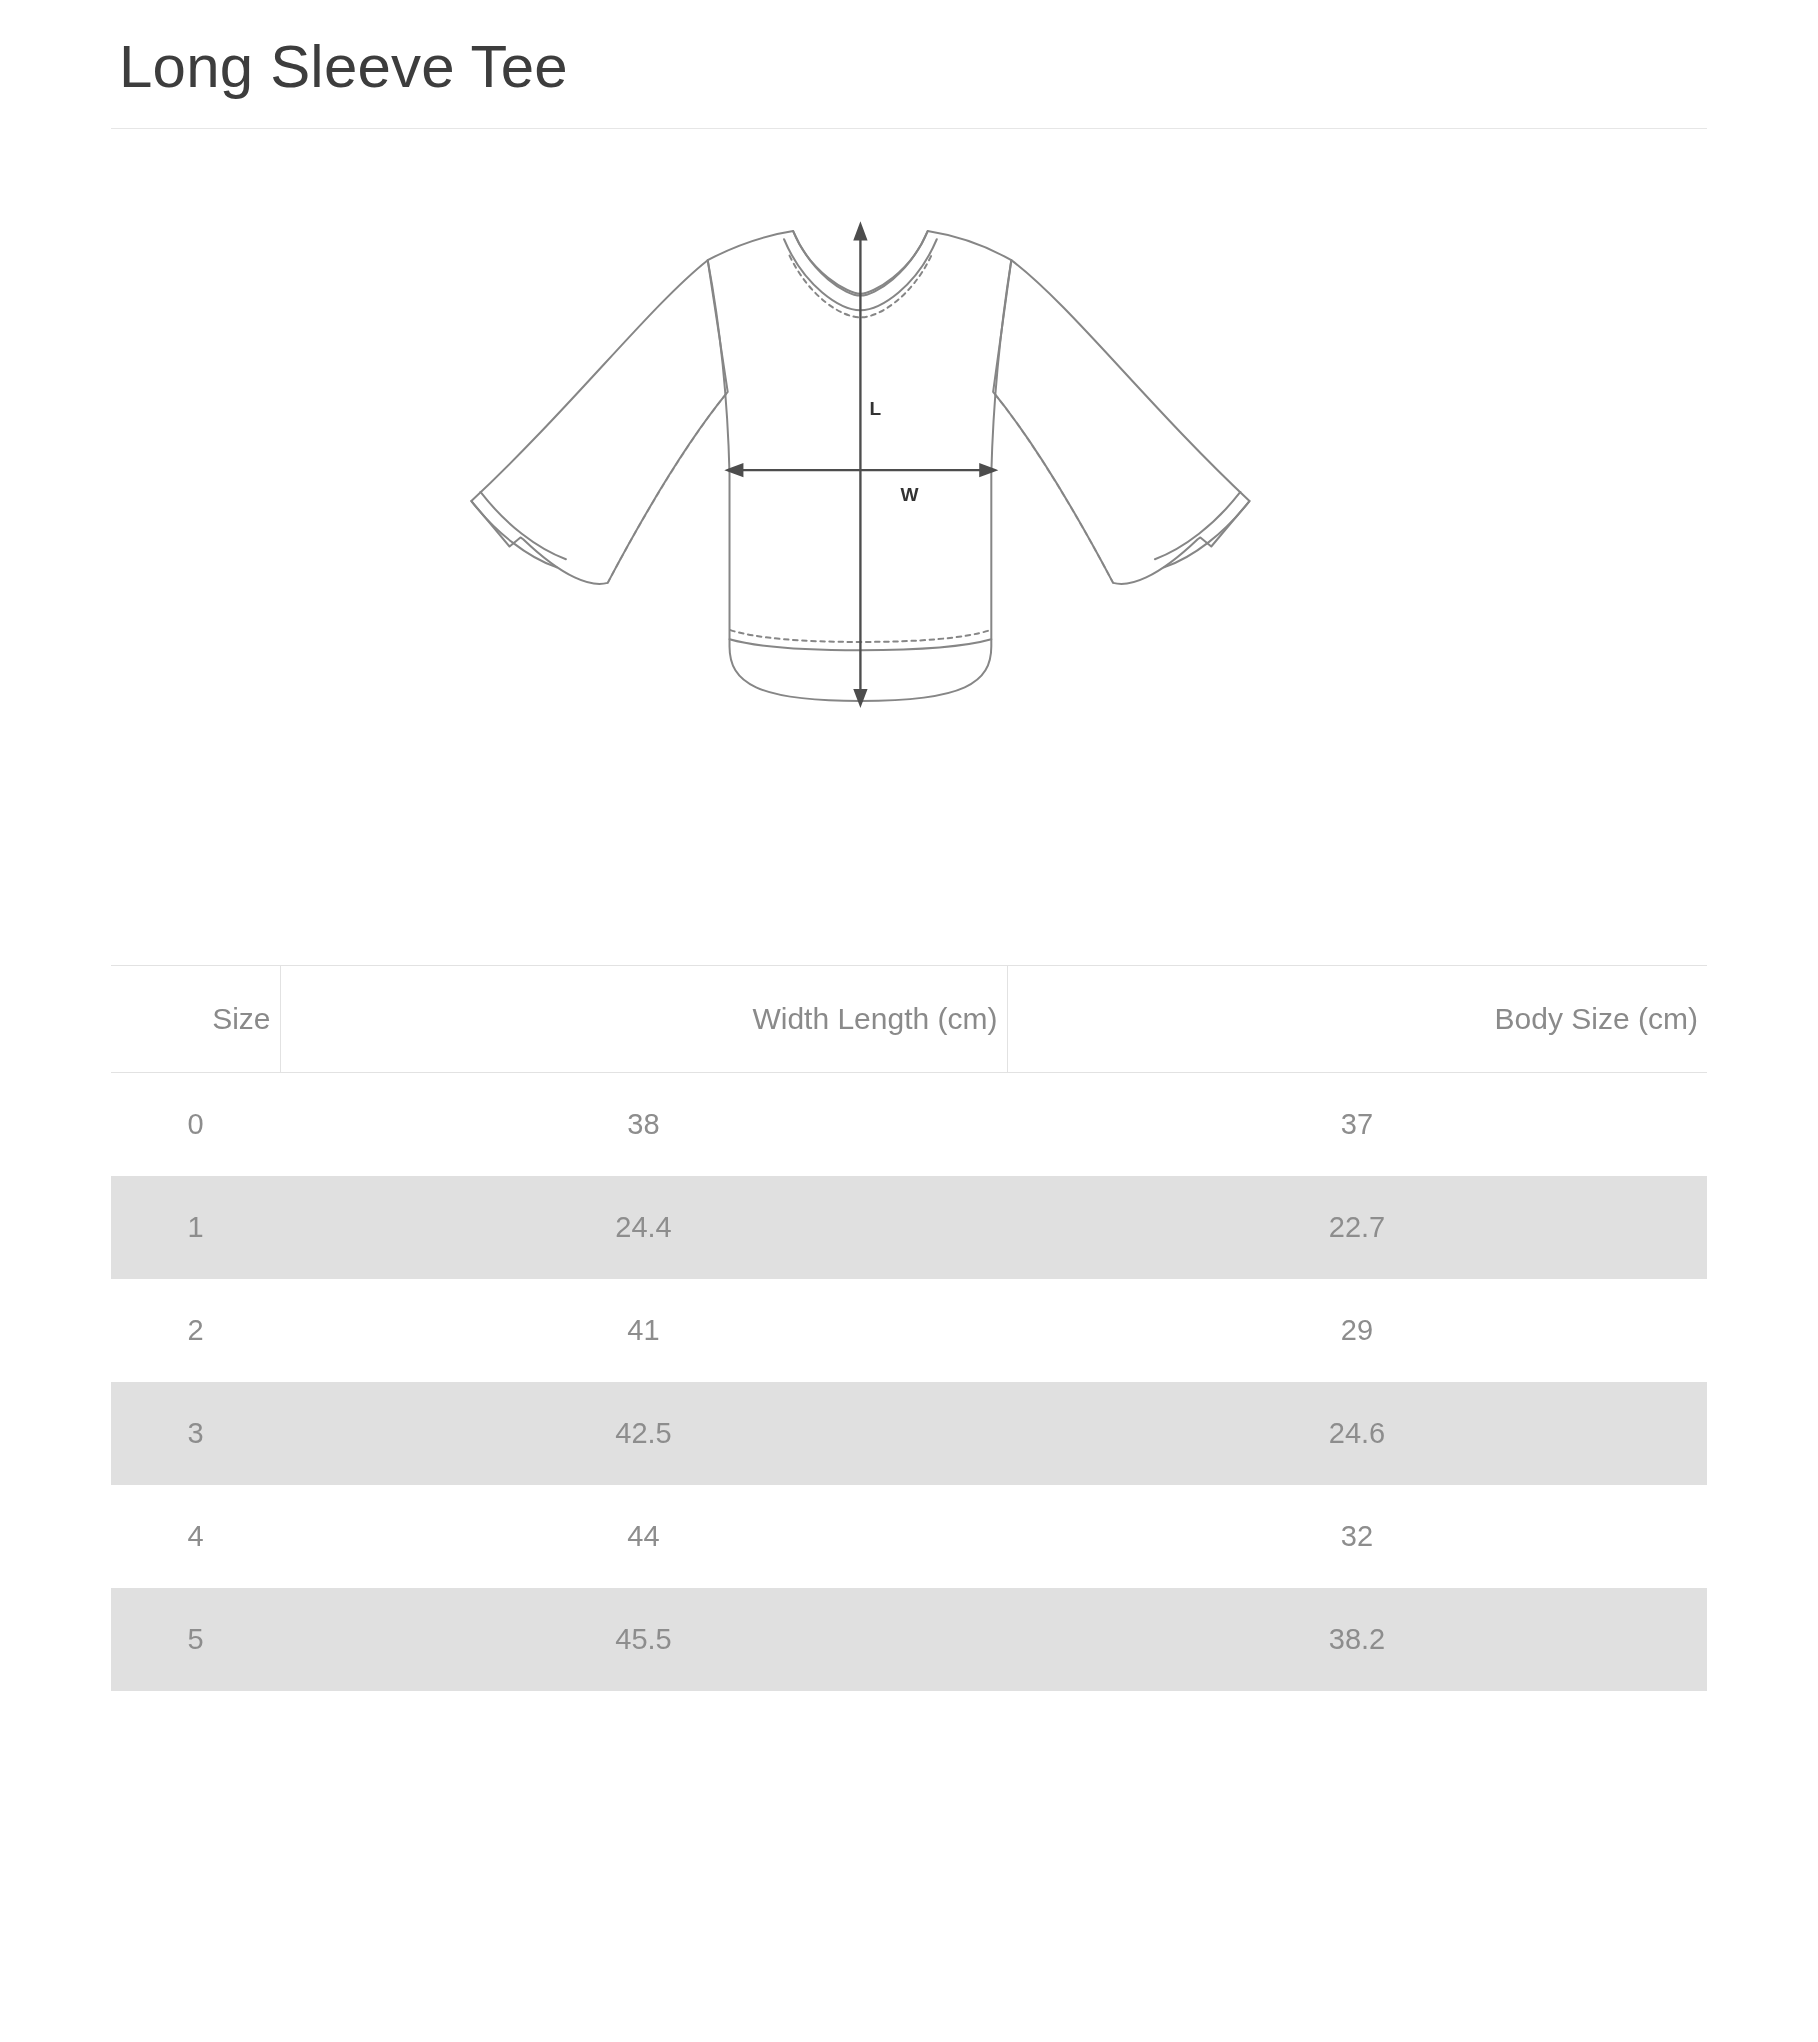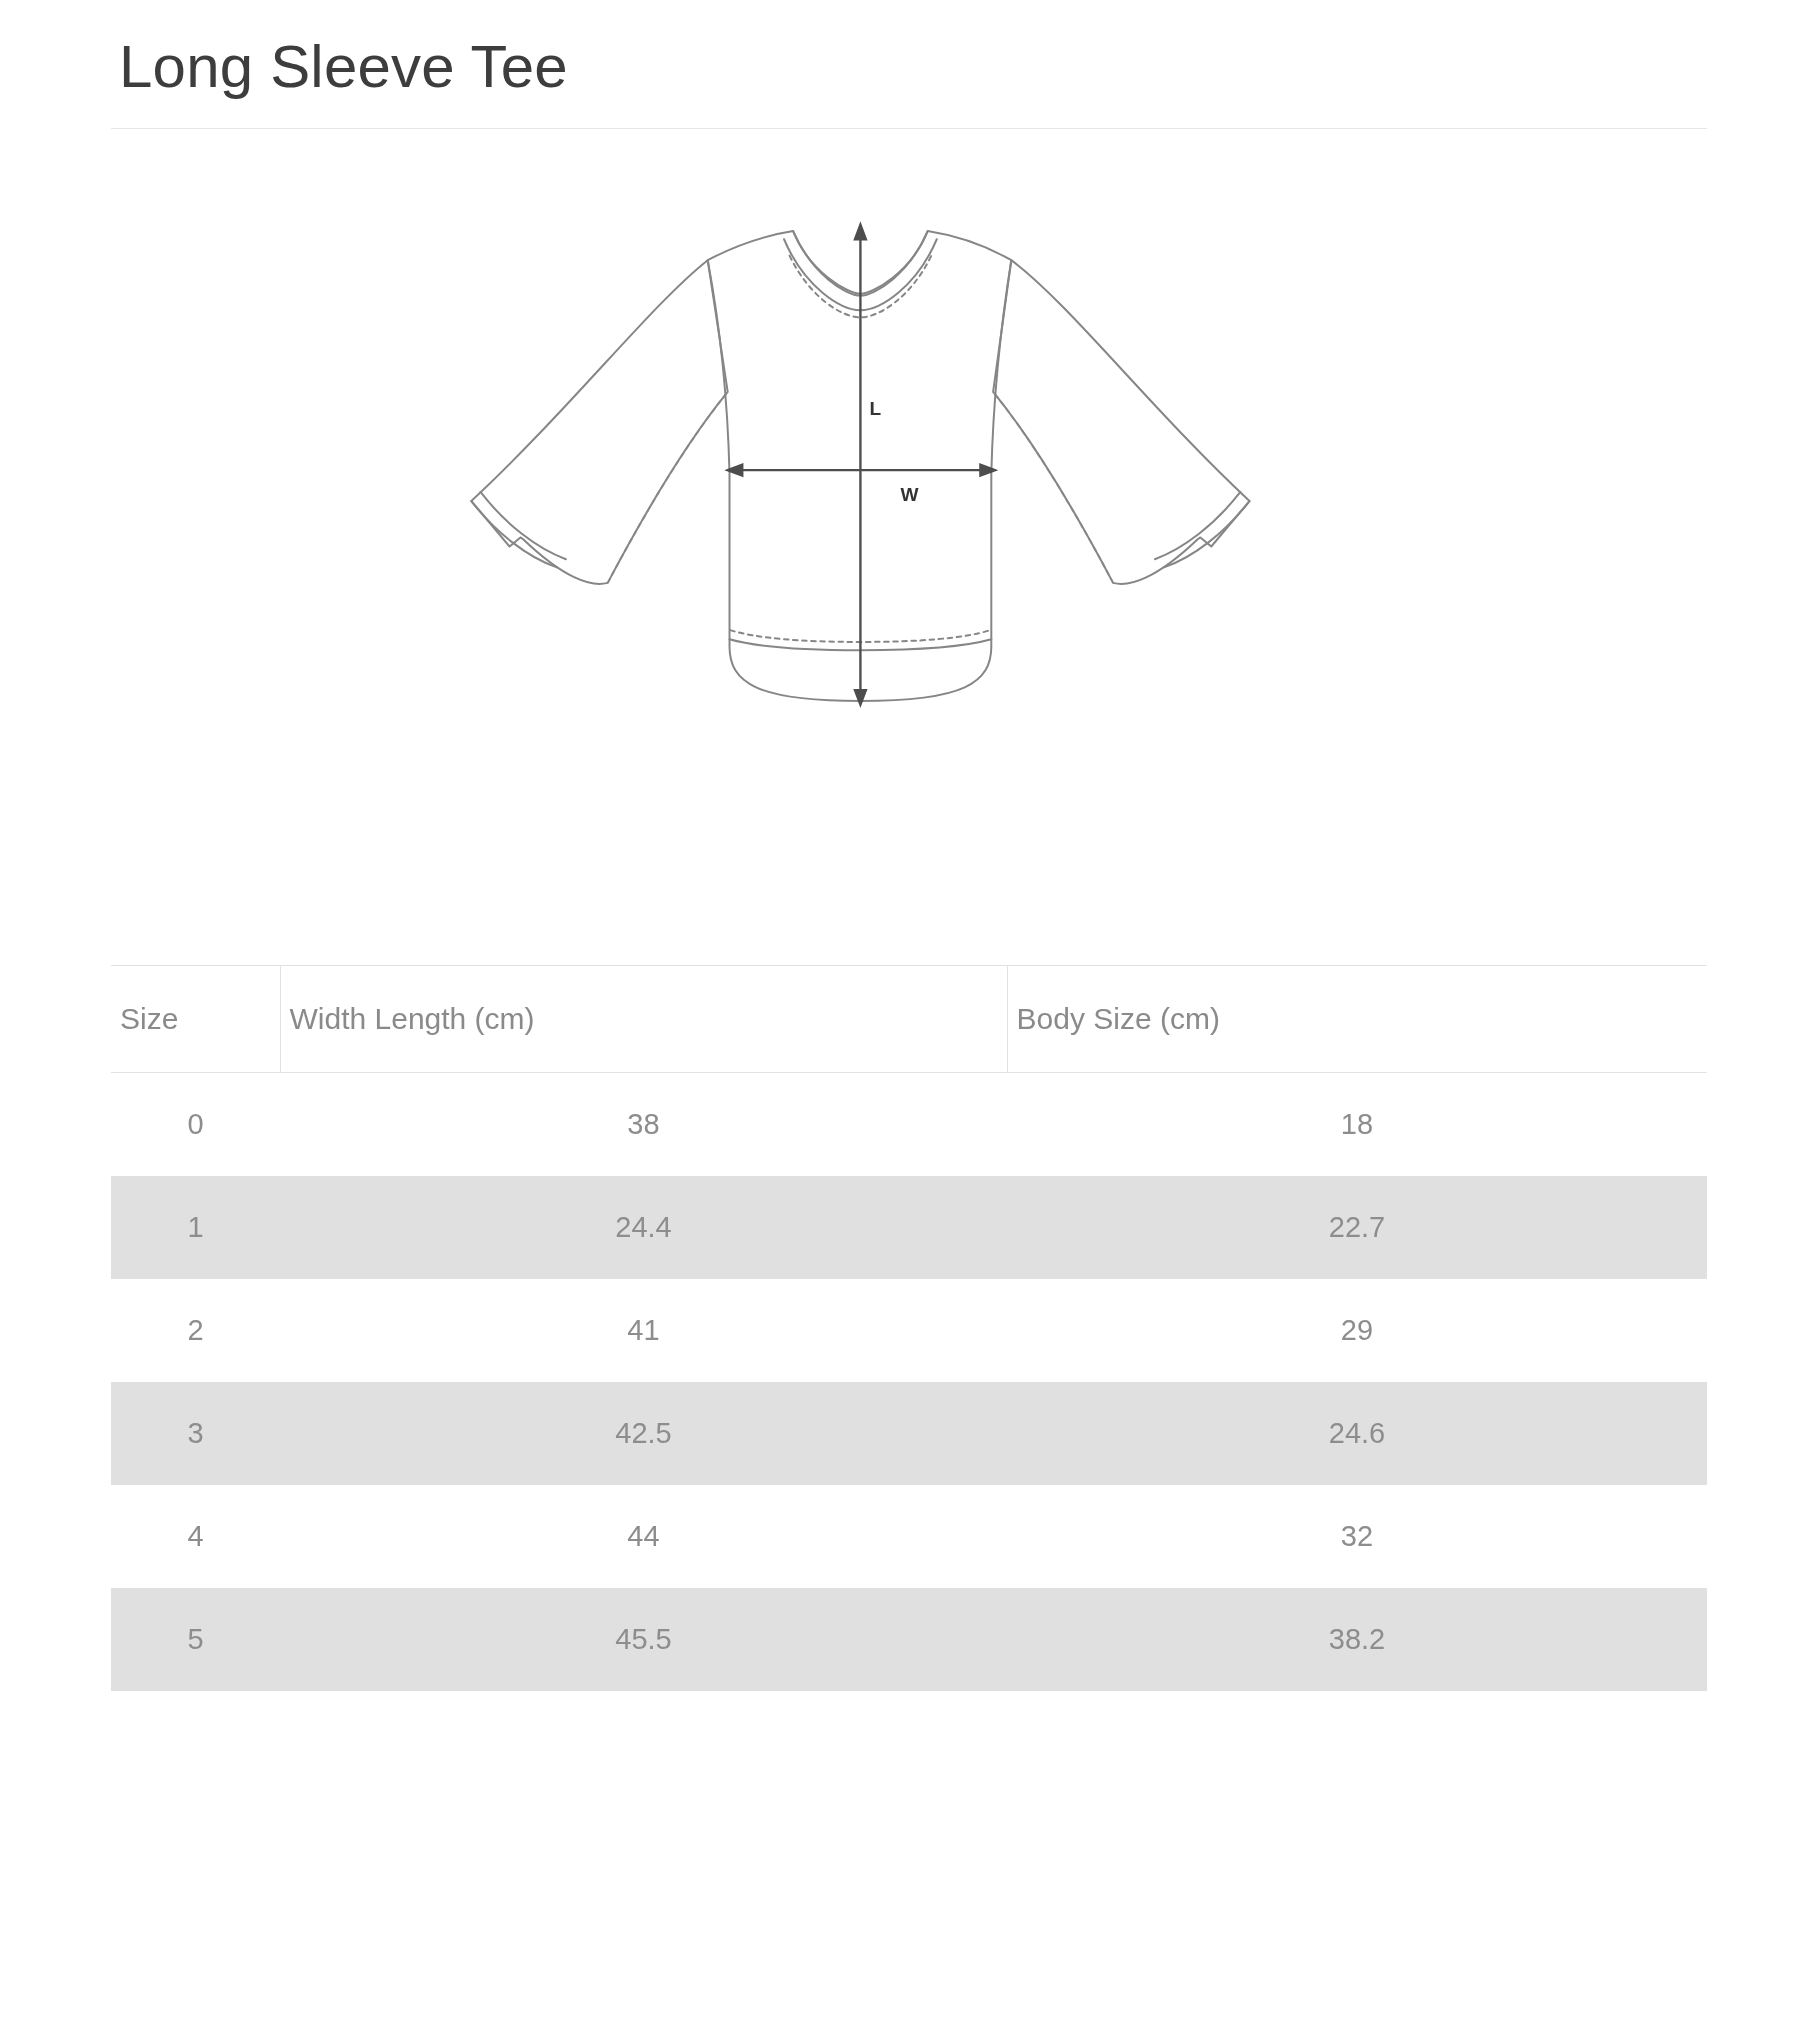--- a/index.html
+++ b/index.html
@@ -55,21 +55,21 @@
     width: 100%;
     border-collapse: collapse;
     table-layout: fixed;
     font-size: 28px;
   }
   .size-table thead th {
     font-weight: 400;
     color: #8a8a8a;
     font-size: 30px;
     padding: 36px 9px 36px 9px;
-    text-align: left;
+    text-align: right;
     border-top: 1.8px solid #e2e2e2;
     border-bottom: 1.8px solid #e2e2e2;
     border-left: 1.8px solid #e2e2e2;
   }
   .size-table thead th:first-child {
     border-left: none;
   }
   .size-table tbody td {
     color: #8d8d8d;
     font-size: 29px;
@@ -149,21 +149,21 @@
       <tr>
         <th>Size</th>
         <th>Width Length (cm)</th>
         <th>Body Size (cm)</th>
       </tr>
     </thead>
     <tbody>
       <tr>
         <td>0</td>
         <td>38</td>
-        <td>18</td>
+        <td>37</td>
       </tr>
       <tr class="alt">
         <td>1</td>
         <td>24.4</td>
         <td>22.7</td>
       </tr>
       <tr>
         <td>2</td>
         <td>41</td>
         <td>29</td>

